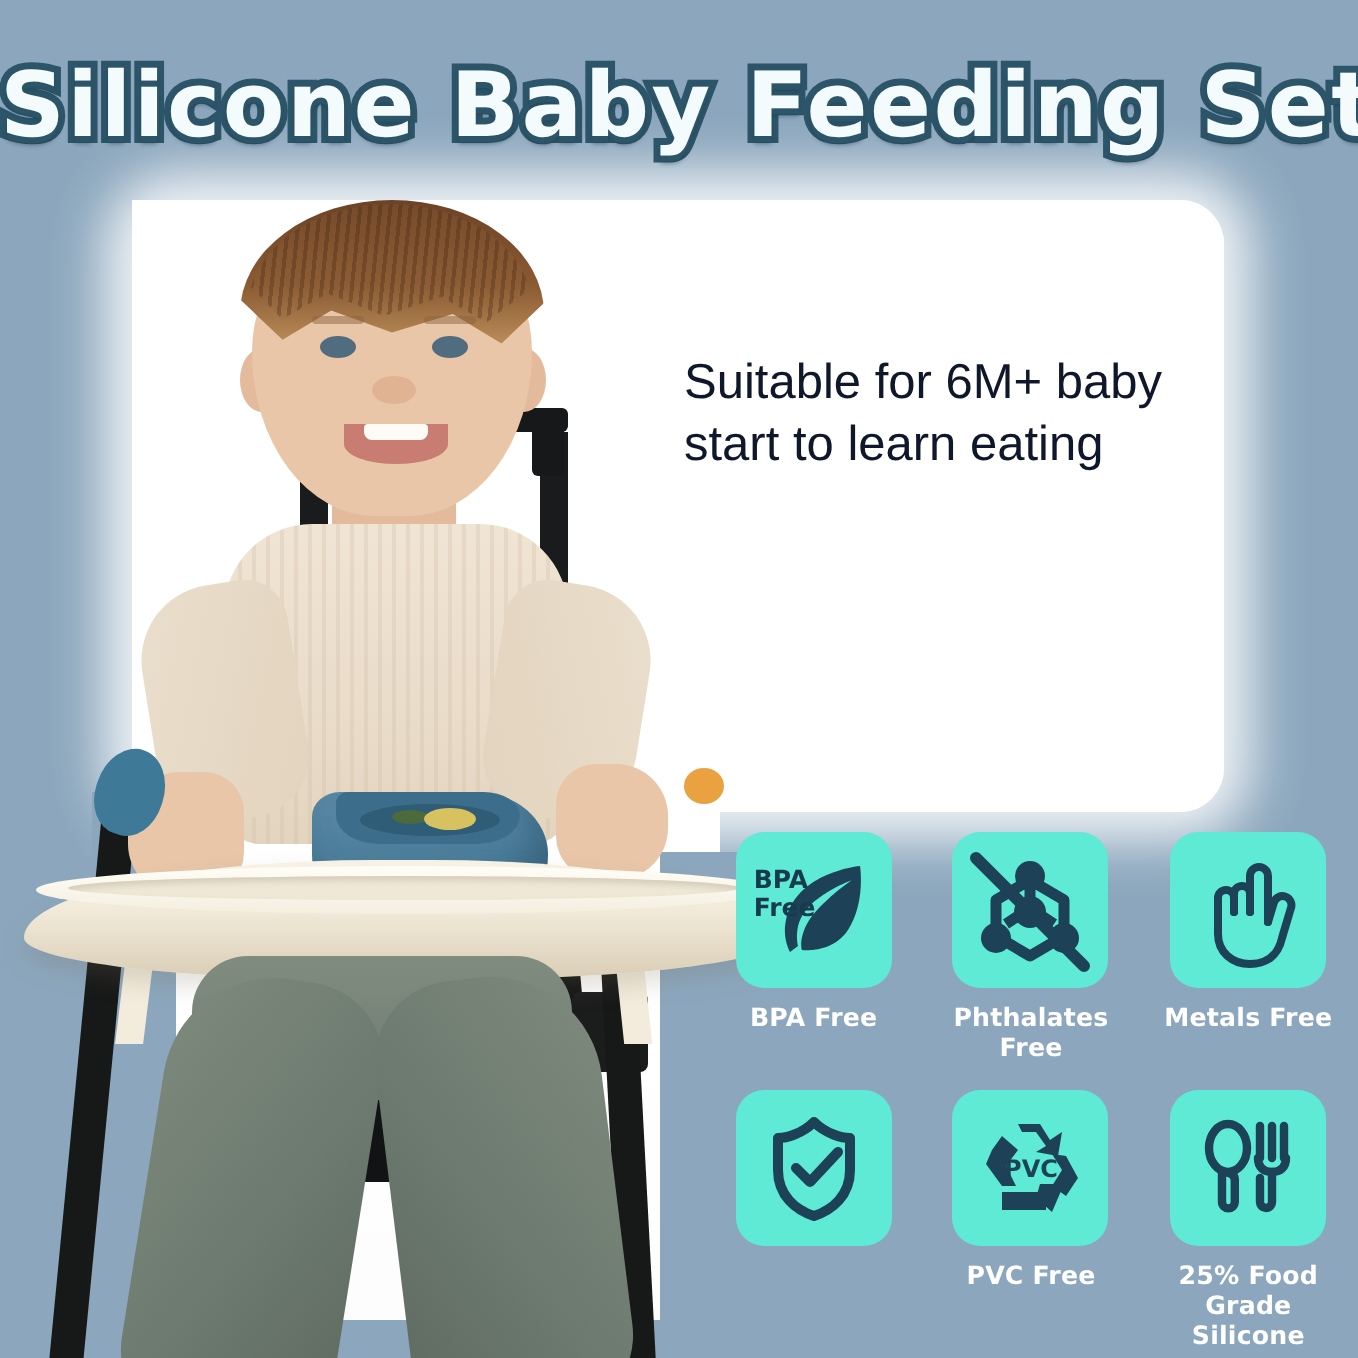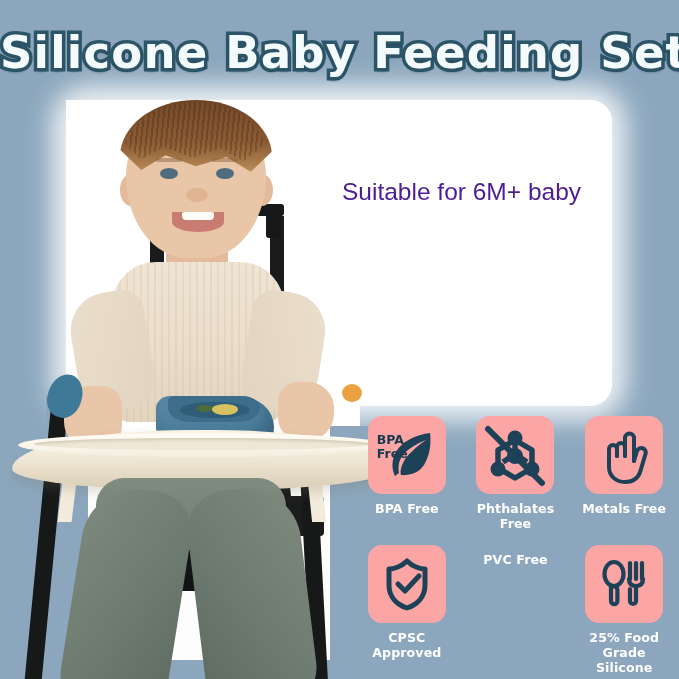--- a/index.html
+++ b/index.html
@@ -42,21 +42,21 @@
     position:absolute; inset:0; border-radius:22px;
     background:
       radial-gradient(120% 120% at 50% 45%, rgba(255,255,255,1) 55%, rgba(255,255,255,.72) 85%, rgba(255,255,255,.25) 100%);
     z-index:6;
   }
 
   
   .lead{
     position:absolute; left:342px; top:176px; width:260px;
     z-index:30;
-    color:#4c1d95;
+    color:#0f172a;
     font-family:"Liberation Sans", sans-serif;
     font-size:24.5px;
     line-height:31px;
     font-weight:400;
   }
   .lead span{ display:block; white-space:nowrap; }
 
   
   .photo{
     position:absolute;
@@ -311,21 +311,21 @@
     position:absolute; left:358px; top:416px; width:315px; height:252px;
     display:grid;
     grid-template-columns:repeat(3,1fr);
     grid-template-rows:repeat(2,1fr);
     column-gap:11px; row-gap:14px;
     z-index:40;
   }
   .badge{ display:flex; flex-direction:column; align-items:center; }
   .badge-tile{
     width:78px; height:78px;
-    background:#fca5a5;
+    background:#5eead4;
     border-radius:14px;
     display:flex; align-items:center; justify-content:center;
     position:relative;
   }
   .badge-label{
     margin-top:7px;
     text-align:center;
     color:#ffffff;
     font-family:"DejaVu Sans", sans-serif;
     font-size:12.6px;
@@ -416,20 +416,21 @@
 
   <div class="pant-top"></div>
   <div class="pant-l"></div>
   <div class="pant-r"></div>
 
   <div class="foot-r"></div>
 </div>
 
 <div class="lead">
   <span>Suitable for 6M+ baby</span>
+  <span>start to learn eating</span>
 </div>
 
 <div class="badges">
 
   <div class="badge">
     <div class="badge-tile">
       <div class="bpa-txt">
         <div>BPA</div>
         <div>Free</div>
       </div>
@@ -480,26 +481,37 @@
 
   <div class="badge">
     <div class="badge-tile">
       <svg width="78" height="78" viewBox="0 0 78 78">
         <g stroke="#1d4257" stroke-width="5" fill="none" stroke-linecap="round" stroke-linejoin="round">
           <path d="M39 16 C33 22 25 24 21 24 L21 40 c0 13 9 20 18 23 c9 -3 18 -10 18 -23 L57 24 c-4 0 -12 -2 -18 -8 Z"></path>
           <path d="M30 39 L37 46 L51 31"></path>
         </g>
       </svg>
     </div>
-    <div class="badge-label">
-      <div>CPSC Approved</div>
-    </div>
   </div>
 
   <div class="badge">
+    <div class="badge-tile">
+      <svg width="78" height="78" viewBox="0 0 78 78">
+        <g fill="#1d4257">
+          <path d="M33 17 L44 17 L49 25 L55 21 L53 33 L42 31 L47 28 L42 21 L35 21 Z"></path>
+          <path d="M20 30 L25 23 L33 30 L27 38 L32 48 L25 48 L17 37 Z"></path>
+          <path d="M57 33 L63 44 L57 53 L50 48 L55 40 L50 32 Z"></path>
+          <path d="M25 51 L47 51 L47 60 L25 60 Z"></path>
+          <path d="M44 47 L56 47 L50 61 L42 54 Z"></path>
+        </g>
+        </svg>
+        <div></div>
+
+      <div class="pvc-txt">PVC</div>
+    </div>
     <div class="badge-label">
       <div>PVC Free</div>
     </div>
   </div>
 
   <div class="badge">
     <div class="badge-tile">
       <svg width="78" height="78" viewBox="0 0 78 78">
         <g stroke="#1d4257" stroke-width="4.2" fill="none" stroke-linecap="round" stroke-linejoin="round">
           <ellipse cx="29" cy="29" rx="9.5" ry="12"></ellipse>

